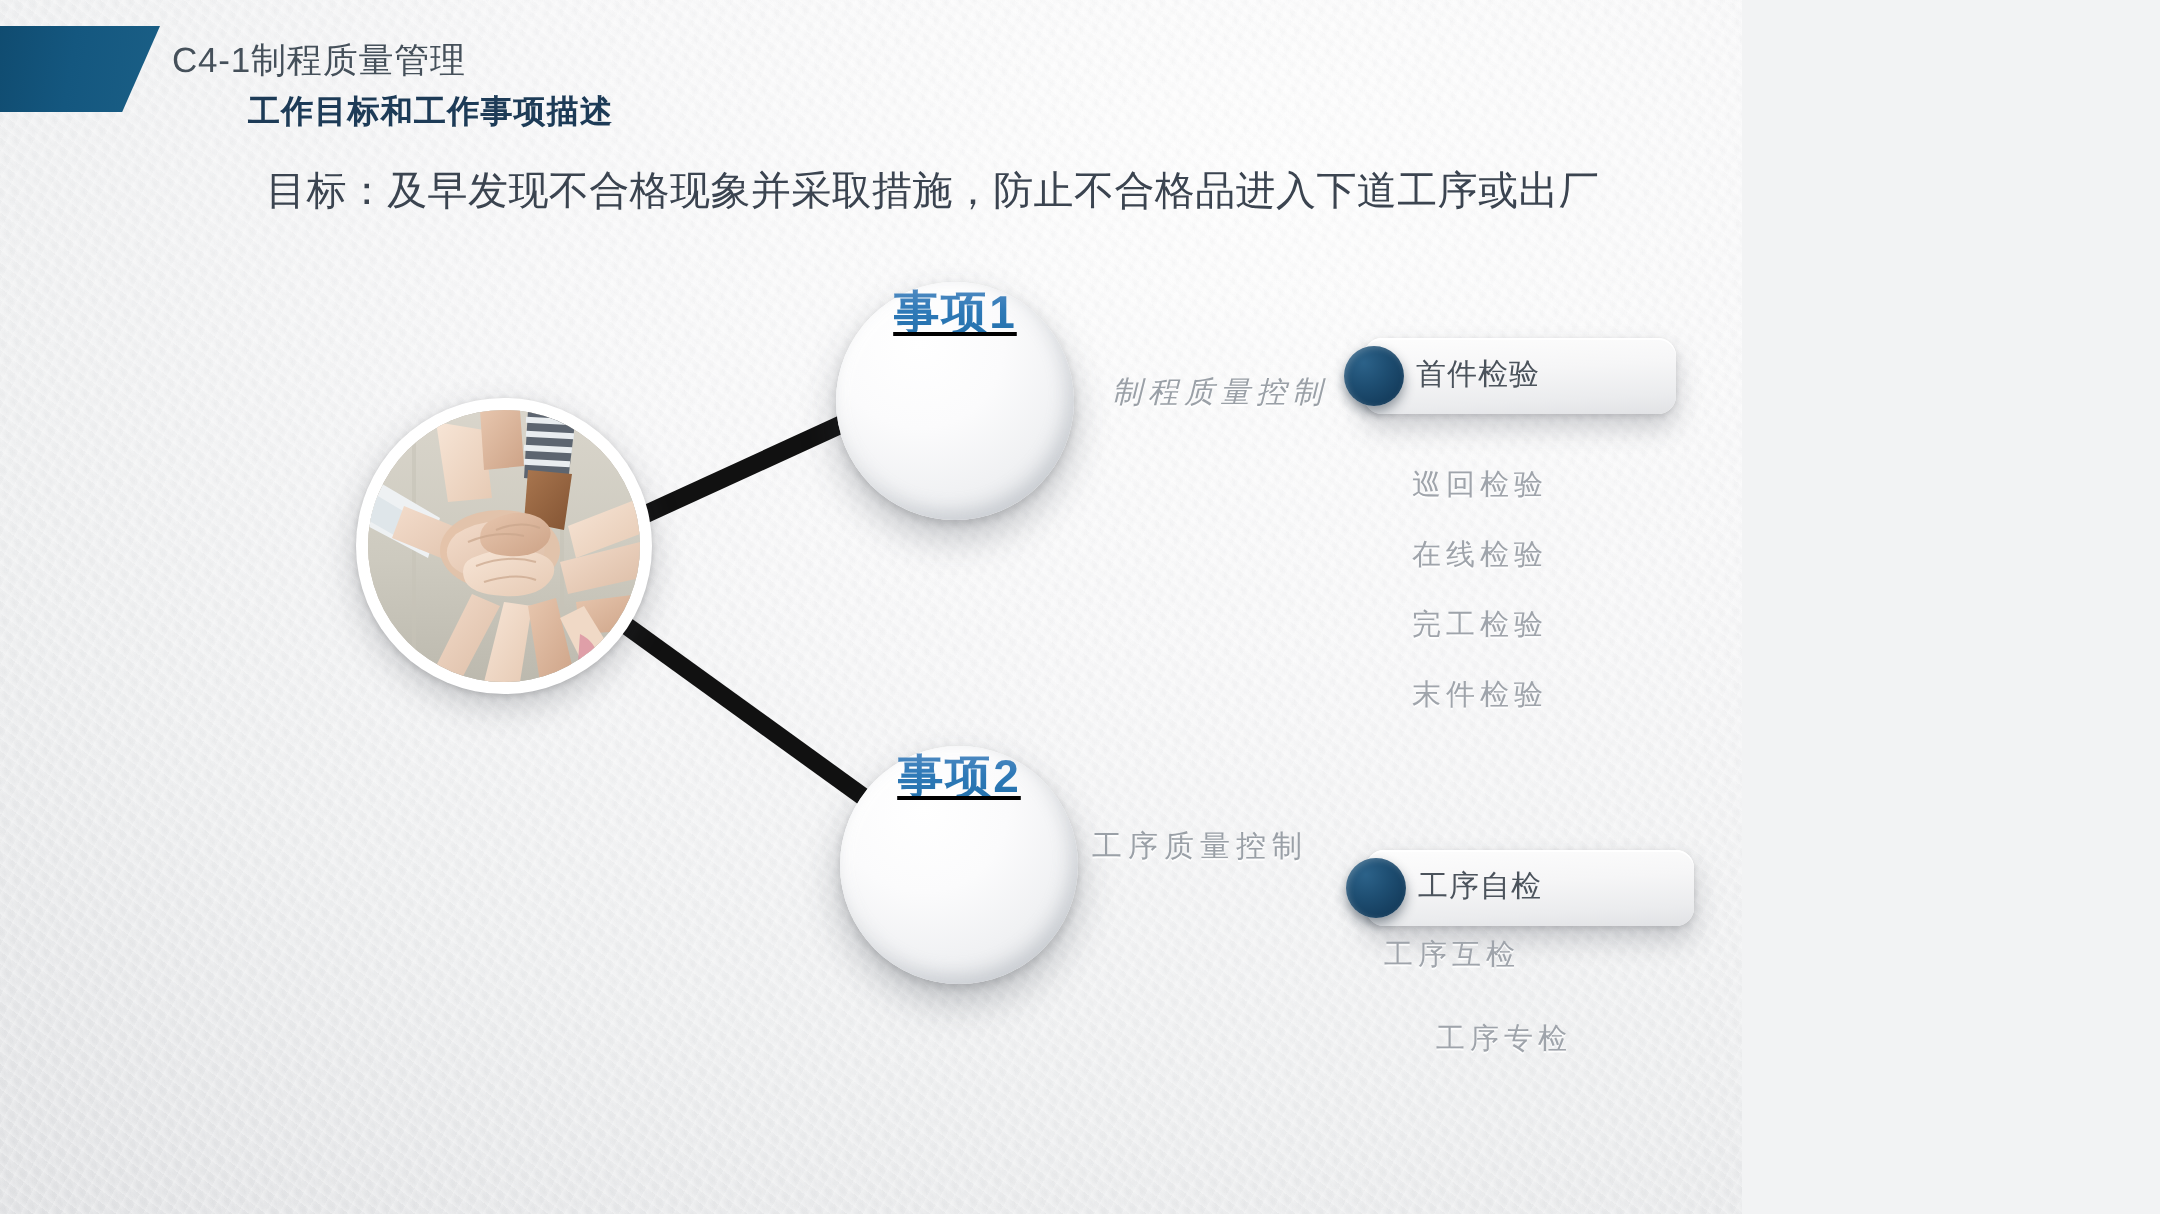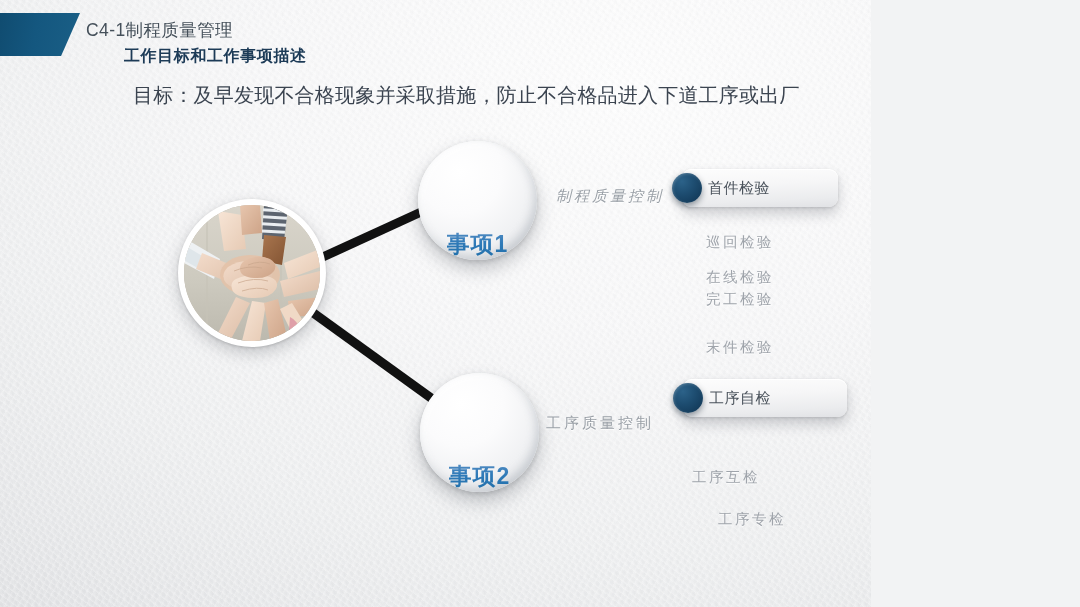--- a/index.html
+++ b/index.html
@@ -63,21 +63,21 @@
   
   .item-circle{
     position:absolute;width:119px;height:119px;border-radius:50%;
     background:
       radial-gradient(circle at 35% 26%, #ffffff 0%, #fbfbfc 36%, #f0f1f3 66%, #e3e5e8 88%, #dcdee1 100%);
     box-shadow:
       0 9px 18px rgba(55,62,72,.28),
       0 2px 5px rgba(0,0,0,.14),
       inset -3px -4px 9px rgba(160,166,175,.45),
       inset 3px 4px 9px rgba(255,255,255,.95);
-    display:flex;align-items:flex-end;justify-content:center;
+    display:flex;align-items:flex-start;justify-content:center;text-decoration:underline;
   }
   .item-circle .lbl{
     font-size:23px;font-weight:600;letter-spacing:1px;
     background:linear-gradient(180deg,#5a8fc4 0%,#2f7ab8 45%,#1f6ea8 100%);
     -webkit-background-clip:text;background-clip:text;color:#2a76b3;
     -webkit-text-fill-color:transparent;
   }
   #circle-1{left:418px;top:141px;}
   #circle-2{left:420px;top:373px;}
 
@@ -92,21 +92,21 @@
   
   .pill{
     position:absolute;height:38px;border-radius:9px;
     background:linear-gradient(177deg,#fdfdfd 0%,#f6f6f7 42%,#ebecee 78%,#e1e2e5 100%);
     box-shadow:
       0 7px 13px rgba(58,64,74,.24),
       0 1px 3px rgba(0,0,0,.13),
       inset 0 1px 0 rgba(255,255,255,.95);
   }
   #pill-1{left:682px;top:169px;width:156px;}
-  #pill-2{left:683px;top:379px;width:164px;}
+  #pill-2{left:683px;top:425px;width:164px;}
   .pill .dot{
     position:absolute;left:-10px;top:4px;width:30px;height:30px;border-radius:50%;
     background:radial-gradient(circle at 33% 28%, #2c6289 0%, #1e4e72 40%, #143c5c 78%, #0f3351 100%);
     box-shadow:0 3px 6px rgba(20,35,52,.45), inset 1px 1px 3px rgba(255,255,255,.22);
   }
   .pill .ptxt{
     position:absolute;left:26px;top:0;height:38px;line-height:38px;
     font-size:15px;color:#4b535c;letter-spacing:.5px;white-space:nowrap;
   }
 
@@ -213,21 +213,21 @@
   </div>
   <div class="branch-caption" id="caption-1">制程质量控制</div>
 
   <div class="pill" id="pill-1">
     <span class="dot"></span>
     <span class="ptxt">首件检验</span>
   </div>
 
   <div class="sub-item" style="left:706px;top:233px;">巡回检验</div>
   <div class="sub-item" style="left:706px;top:268px;">在线检验</div>
-  <div class="sub-item" style="left:706px;top:290px;">完工检验</div>
+  <div class="sub-item" style="left:706px;top:303px;">完工检验</div>
   <div class="sub-item" style="left:706px;top:338px;">末件检验</div>
 
   <div class="item-circle" id="circle-2">
     <span class="lbl">事项2</span>
   </div>
   <div class="branch-caption" id="caption-2">工序质量控制</div>
 
   <div class="pill" id="pill-2">
     <span class="dot"></span>
     <span class="ptxt">工序自检</span>

